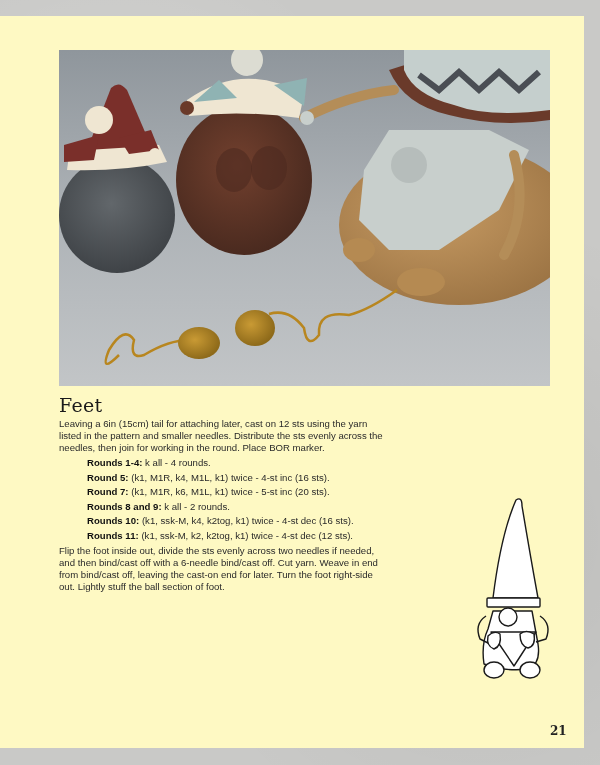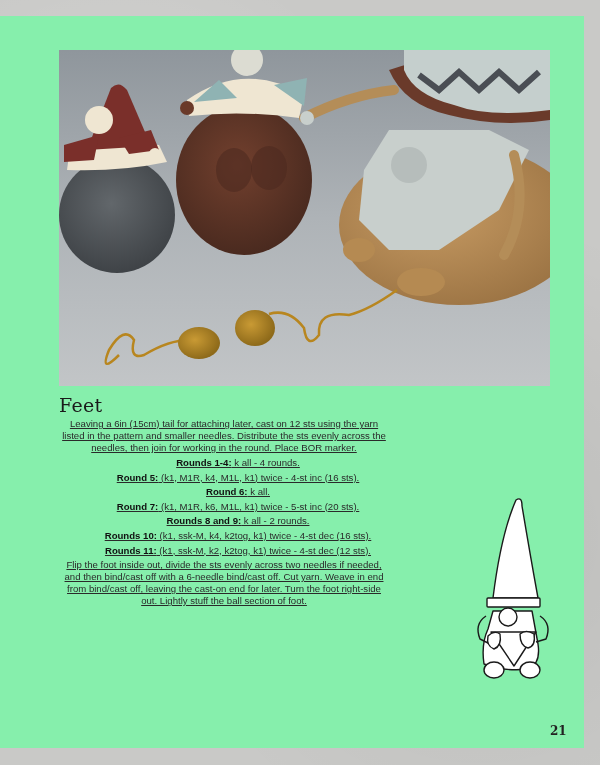--- a/index.html
+++ b/index.html
@@ -6,37 +6,36 @@
     body {
       width: 600px; height: 765px; overflow: hidden; position: relative;
       background: #c9c9c7;
       background-image:
         radial-gradient(circle at 20% 30%, rgba(255,255,255,0.25) 0, transparent 40%),
         radial-gradient(circle at 80% 70%, rgba(0,0,0,0.06) 0, transparent 45%);
       font-family: "Liberation Sans", sans-serif;
     }
     .page {
       position: absolute; left: 0; top: 16px; width: 584px; height: 732px;
-      background: #86efac;
-      text-align: center;
+      background: #fef9c3;
     }
     .photo {
       position: absolute; left: 59px; top: 34px; width: 491px; height: 336px;
       overflow: hidden;
       background: linear-gradient(180deg, #9aa0a6 0%, #b4b8bc 45%, #c3c6c8 75%, #b9bcbf 100%);
     }
     .photo svg { position: absolute; left: 0; top: 0; }
     .heading {
       position: absolute; left: 59px; top: 378px;
       font-family: "DejaVu Serif", serif; font-size: 19px; color: #1a1a1a;
       letter-spacing: 0.3px; margin: 0; font-weight: normal;
     }
     .body-text {
       position: absolute; left: 59px; top: 402px; width: 330px;
-      font-size: 9.6px; line-height: 12px; color: #2a2a2a; text-decoration: underline;
+      font-size: 9.6px; line-height: 12px; color: #2a2a2a;
     }
     .body-text p { margin: 0 0 3px 0; }
     .body-text .round { margin: 0 0 2.6px 0; padding-left: 28px; }
     .body-text b { font-weight: bold; color: #111; }
     .illustration { position: absolute; left: 466px; top: 478px; width: 106px; height: 190px; }
     .page-number {
       position: absolute; left: 550px; top: 708px;
       font-family: "DejaVu Serif", serif; font-size: 12px; font-weight: bold; color: #222;
     }
   </style>
@@ -108,21 +107,20 @@
     </svg>
   </div>
 
   <h2 class="heading">Feet</h2>
 
   <div class="body-text">
     <p>Leaving a 6in (15cm) tail for attaching later, cast on 12 sts using the yarn listed in the pattern and smaller needles. Distribute the sts evenly across the needles, then join for working in the round. Place BOR marker.</p>
 
     <p class="round"><b>Rounds 1-4:</b><span> k all - 4 rounds.</span></p>
     <p class="round"><b>Round 5:</b><span> (k1, M1R, k4, M1L, k1) twice - 4-st inc (16 sts).</span></p>
-    <p class="round"><b>Round 6:</b><span> k all.</span></p>
     <p class="round"><b>Round 7:</b><span> (k1, M1R, k6, M1L, k1) twice - 5-st inc (20 sts).</span></p>
     <p class="round"><b>Rounds 8 and 9:</b><span> k all - 2 rounds.</span></p>
     <p class="round"><b>Rounds 10:</b><span> (k1, ssk-M, k4, k2tog, k1) twice - 4-st dec (16 sts).</span></p>
     <p class="round"><b>Rounds 11:</b><span> (k1, ssk-M, k2, k2tog, k1) twice - 4-st dec (12 sts).</span></p>
 
     <p>Flip the foot inside out, divide the sts evenly across two needles if needed, and then bind/cast off with a 6-needle bind/cast off. Cut yarn. Weave in end from bind/cast off, leaving the cast-on end for later. Turn the foot right-side out. Lightly stuff the ball section of foot.</p>
   </div>
 
   <svg class="illustration" viewBox="0 0 106 190">
     <g fill="#fff" stroke="#1a1a1a" stroke-width="1.4" stroke-linejoin="round">

